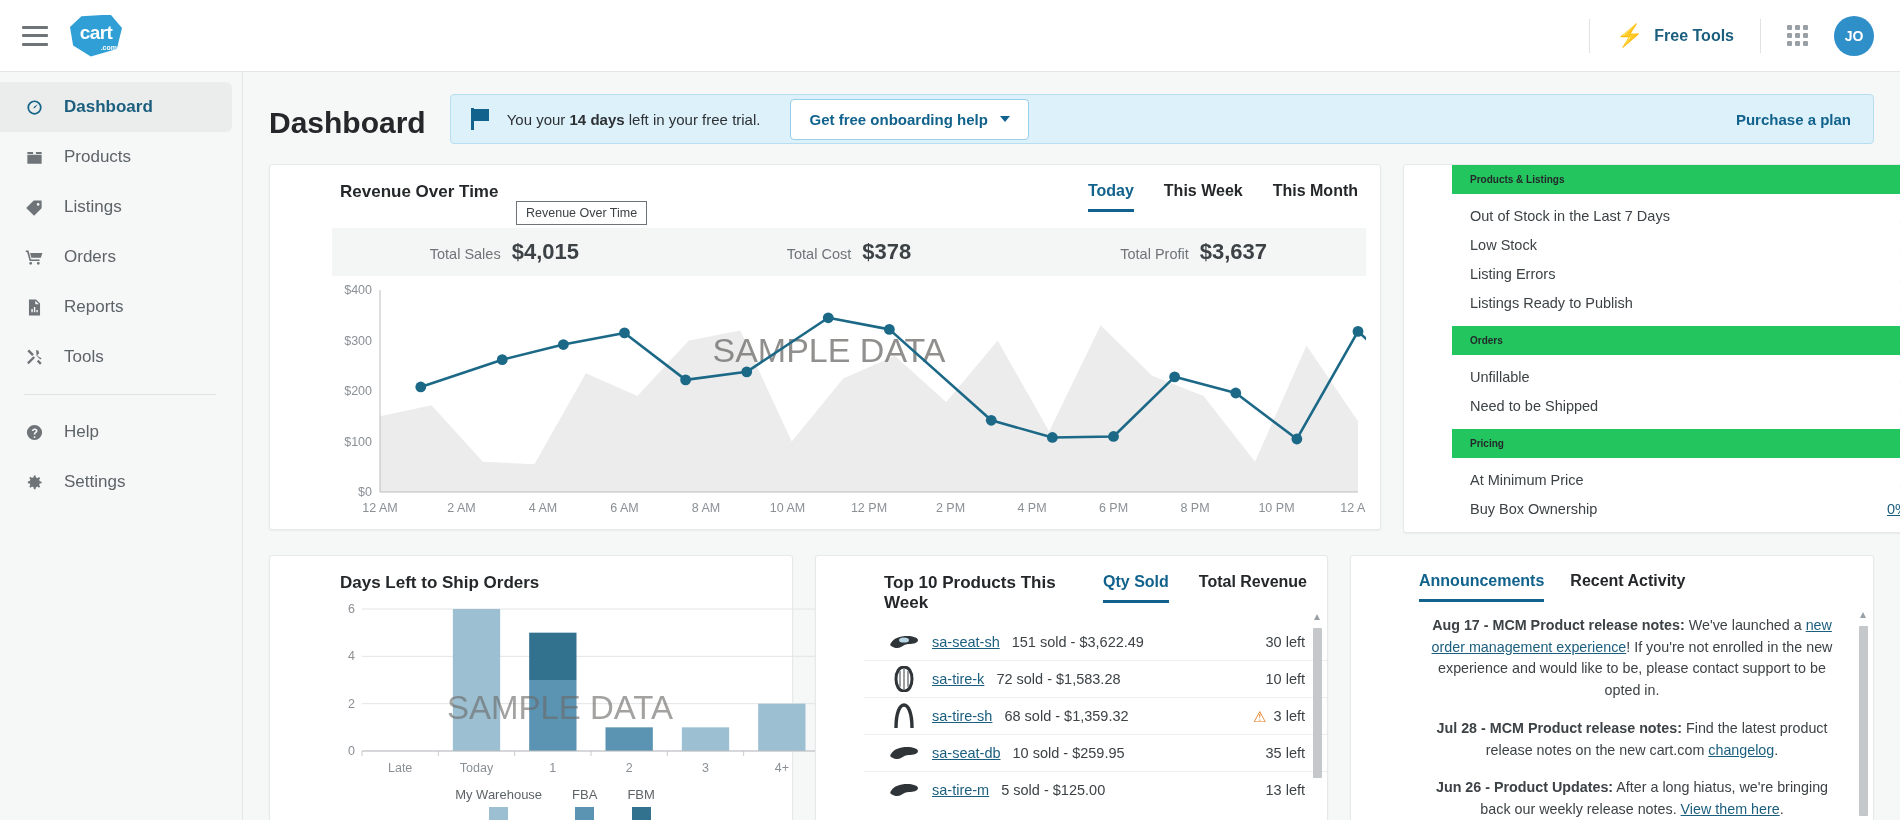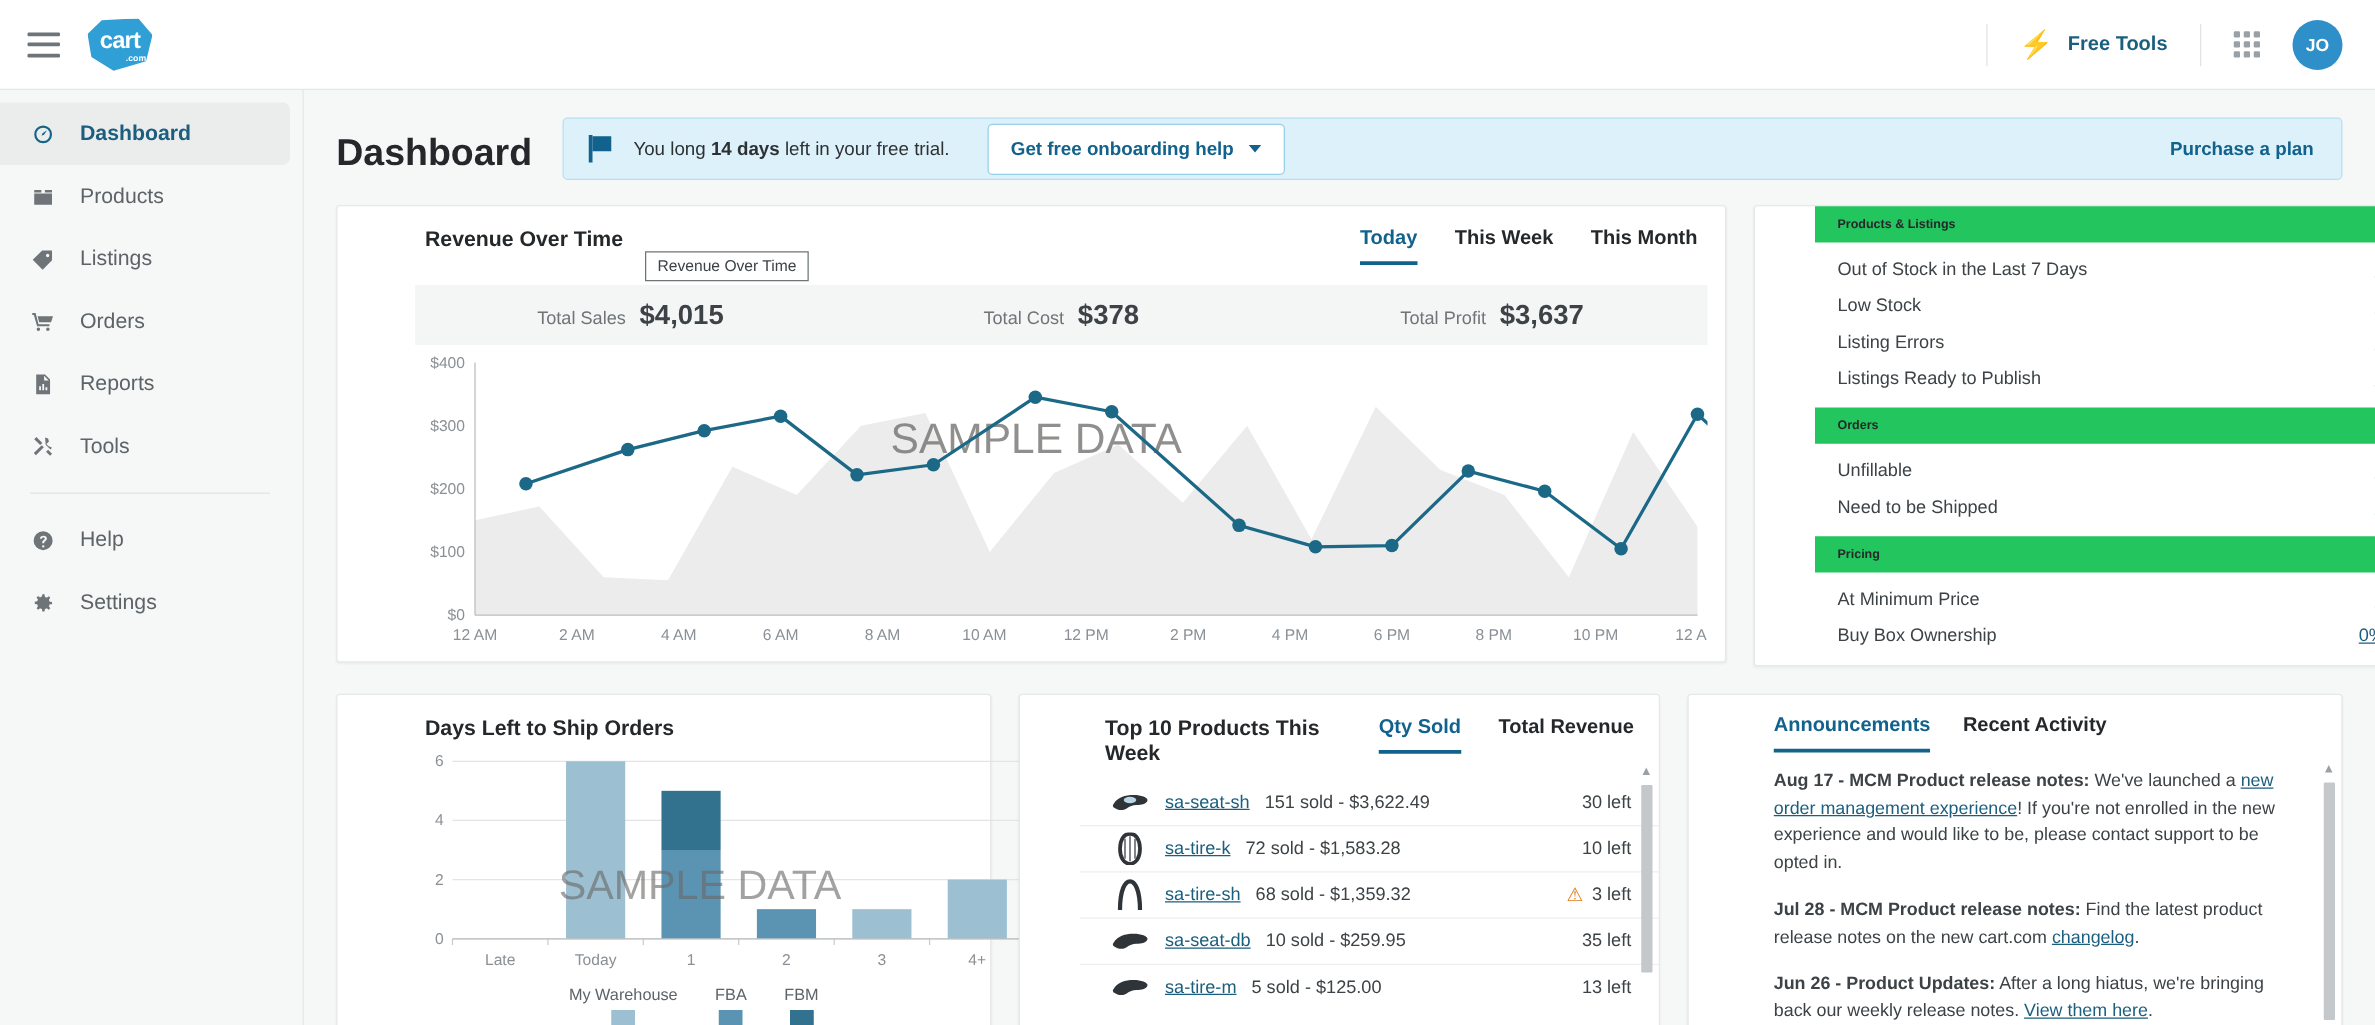--- a/index.html
+++ b/index.html
@@ -151,21 +151,21 @@
     background: #c4c8ca; border-radius: 1px; }
   .scroll-arrow { position: absolute; top: 0; left: 1px; width: 0; height: 0;
     border-left: 3.5px solid transparent; border-right: 3.5px solid transparent;
     border-bottom: 6px solid #9aa1a6; }
 
   .announce-card { width: 524px; flex: 0 0 524px; height: 300px; position: relative;
     overflow: hidden; }
   .an-tabs { display: flex; gap: 26px; padding: 16px 20px 0 20px; }
   .an-body { padding: 13px 28px 0 20px; font-size: 14.3px; color: #3c4245;
     line-height: 1.52; }
-  .an-item { margin-bottom: 16px; }
+  .an-item { margin-bottom: 16px; text-align: center; }
   .an-item b { font-weight: bold; }
   .an-item a { text-decoration: underline; cursor: pointer; }
 </style>
 </head>
 <body>
 
 <div class="topbar">
   <div class="hamburger">
     <span></span>
       <span></span>
@@ -280,21 +280,21 @@
   </div>
 
   <div class="main">
 
     <div class="page-head">
       <div class="page-title">Dashboard</div>
 
       <div class="trial-banner">
         <div class="flag"></div>
         <div class="trial-text">
-          <span>You long </span><b>14 days</b><span> left in your free trial.</span>
+          <span>You your </span><b>14 days</b><span> left in your free trial.</span>
         </div>
         <button class="onboard-btn">
           <span>Get free onboarding help</span>
           <span class="caret"></span>
         </button>
         <div class="purchase-link">Purchase a plan</div>
       </div>
     </div>
 
     <div class="row">

